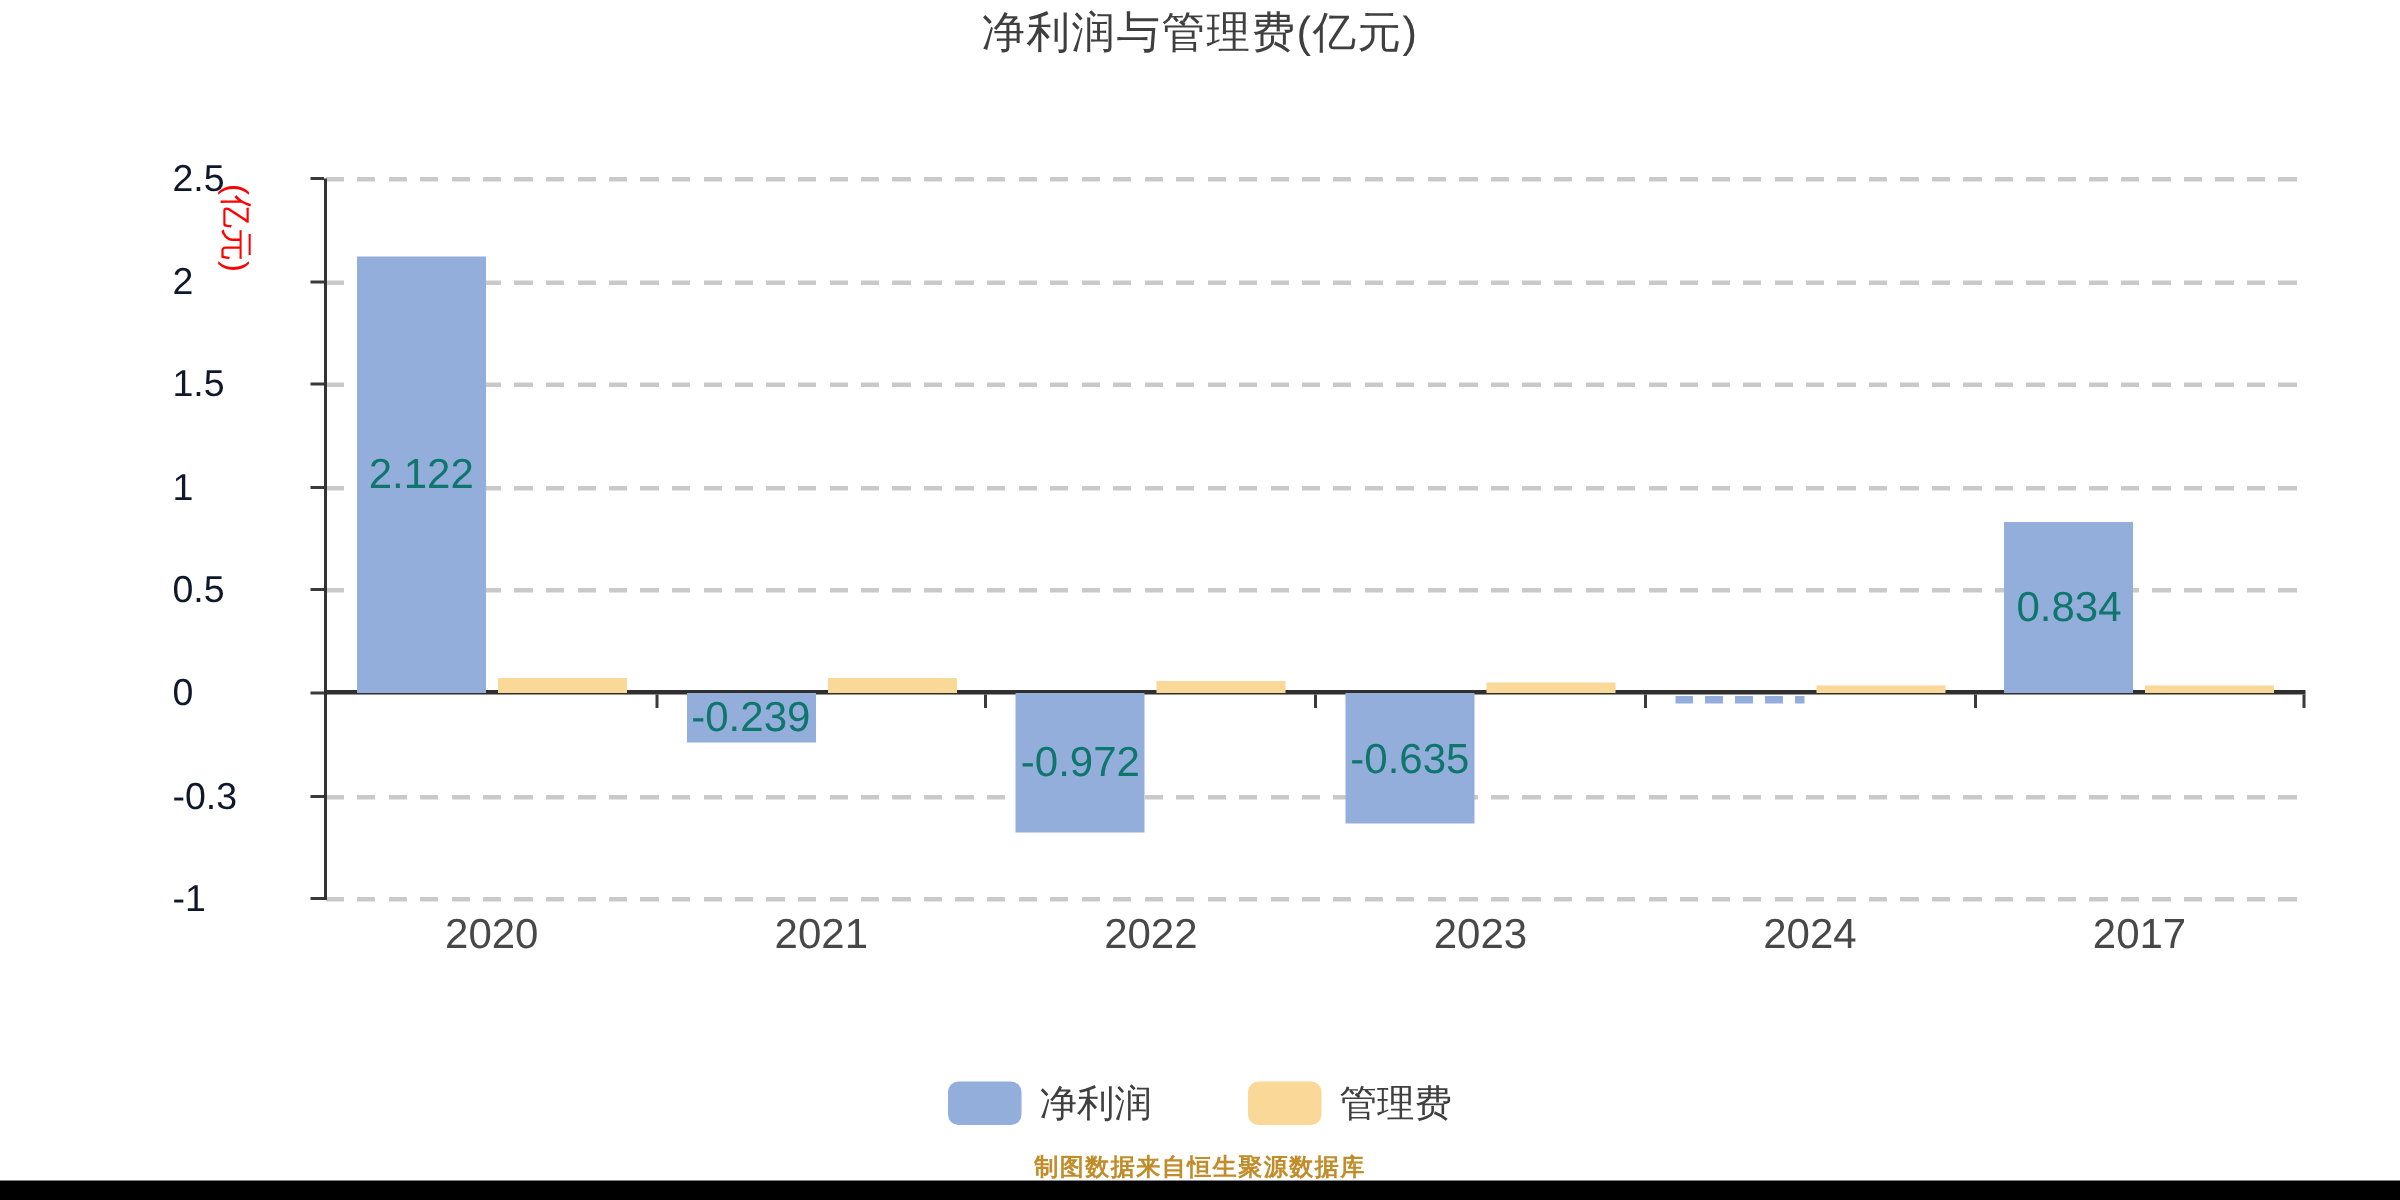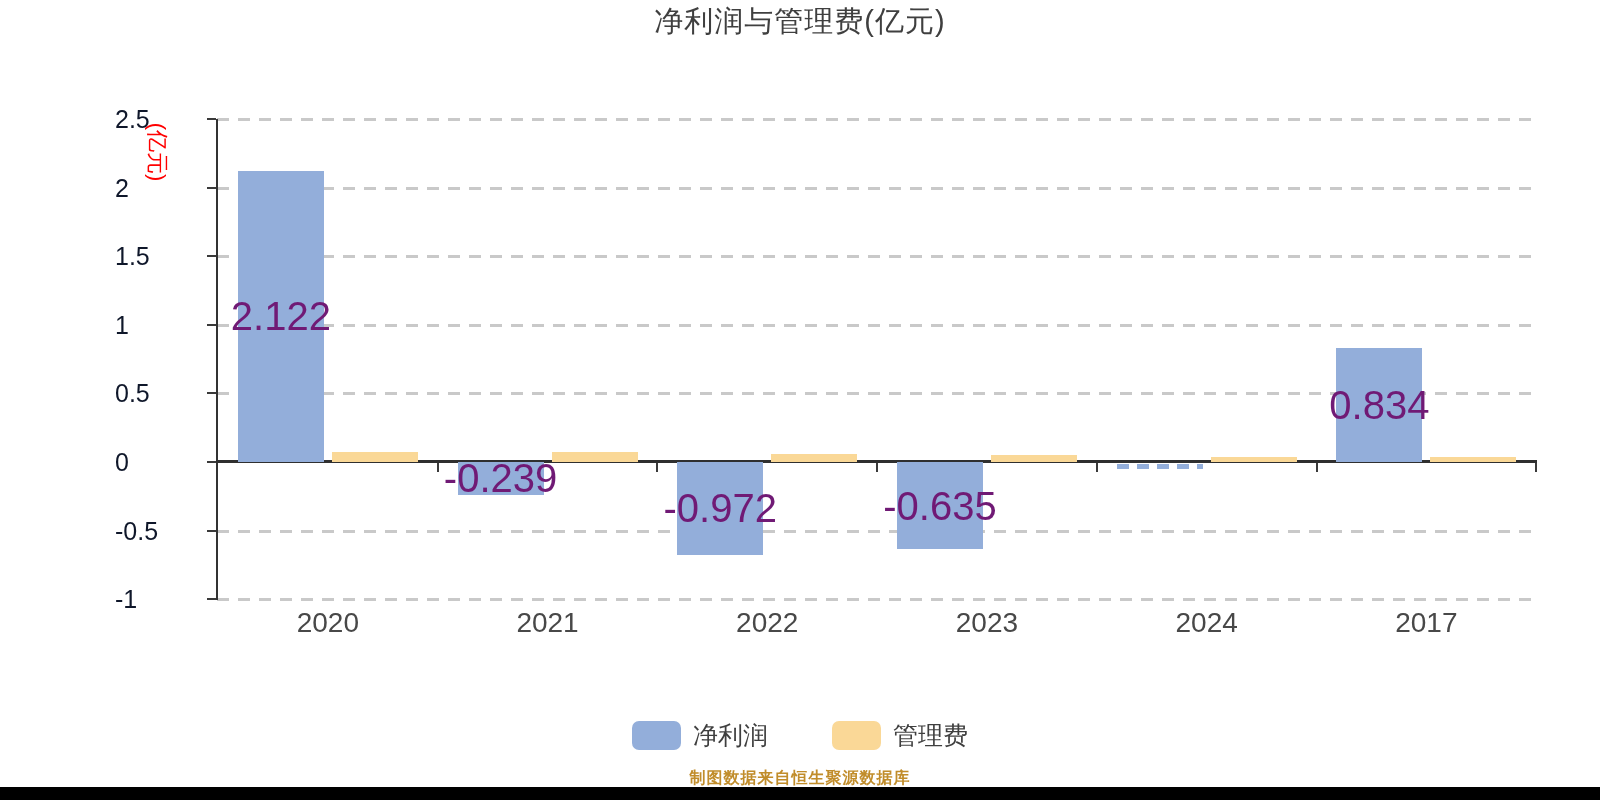--- a/index.html
+++ b/index.html
@@ -18,21 +18,21 @@
   .plot{position:absolute;left:0;top:0;width:1600px;height:800px;}
   .grid{position:absolute;height:3px;background:repeating-linear-gradient(90deg,#c9c9c9 0 12px,transparent 12px 21px);}
   .yaxis{position:absolute;width:2px;background:#333333;}
   .xaxis{position:absolute;height:3px;background:#2f2f2f;}
   .ytick{position:absolute;width:9px;height:2px;background:#3a3a3a;}
   .xtick{position:absolute;width:2px;height:9px;background:#3a3a3a;}
   .ylab{position:absolute;width:90px;text-align:left;font-size:25px;color:#0f172a;line-height:26px;}
   .xlab{position:absolute;width:120px;text-align:center;font-size:28px;color:#484848;transform:translateX(-50%);}
   .bar{position:absolute;}
   .dashbar{position:absolute;height:5px;background:repeating-linear-gradient(90deg,#93aeda 0 12px,transparent 12px 20px);}
-  .vallab{position:absolute;transform:translate(-50%,-50%);font-size:40px;color:#701a75;white-space:nowrap;}
+  .vallab{position:absolute;transform:translate(-50%,-50%);font-size:28px;color:#0f766e;white-space:nowrap;}
   .legend{position:absolute;top:719px;left:0;width:100%;display:flex;justify-content:center;align-items:center;gap:64px;}
   .legend-item{display:flex;align-items:center;gap:12px;}
   .swatch{width:49px;height:29px;border-radius:7px;}
   .legend-label{font-size:25px;color:#3f3f3f;}
   .source{
     position:absolute;top:768px;left:0;width:100%;text-align:center;
     font-size:16px;font-weight:bold;color:#c18d2b;letter-spacing:1px;
   }
   .bottom-bar{position:absolute;left:0;top:787px;width:1600px;height:13px;background:#000000;}
 </style>
@@ -58,21 +58,21 @@
       <div class="ylab" style="left: 115px; top: 174.6px;">2</div>
       <div class="ytick" style="left: 207px; top: 255.2px;"></div>
       <div class="ylab" style="left: 115px; top: 243.2px;">1.5</div>
       <div class="ytick" style="left: 207px; top: 323.8px;"></div>
       <div class="ylab" style="left: 115px; top: 311.8px;">1</div>
       <div class="ytick" style="left: 207px; top: 392.4px;"></div>
       <div class="ylab" style="left: 115px; top: 380.4px;">0.5</div>
       <div class="ytick" style="left: 207px; top: 461px;"></div>
       <div class="ylab" style="left: 115px; top: 449px;">0</div>
       <div class="ytick" style="left: 207px; top: 529.6px;"></div>
-      <div class="ylab" style="left: 115px; top: 517.6px;">-0.5</div>
+      <div class="ylab" style="left: 115px; top: 517.6px;">-0.3</div>
       <div class="ytick" style="left: 207px; top: 598.2px;"></div>
       <div class="ylab" style="left: 115px; top: 586.2px;">-1</div>
       <div class="xtick" style="left: 436.7px; top: 463px;"></div>
       <div class="xtick" style="left: 656.4px; top: 463px;"></div>
       <div class="xtick" style="left: 876.1px; top: 463px;"></div>
       <div class="xtick" style="left: 1095.8px; top: 463px;"></div>
       <div class="xtick" style="left: 1315.5px; top: 463px;"></div>
       <div class="xtick" style="left: 1535.2px; top: 463px;"></div>
       <div class="bar" style="left: 237.85px; top: 170.862px; width: 86px; height: 291.138px; background: rgb(147, 174, 218);"></div>
       <div class="vallab" style="left: 280.85px; top: 316.431px;">2.122</div>

